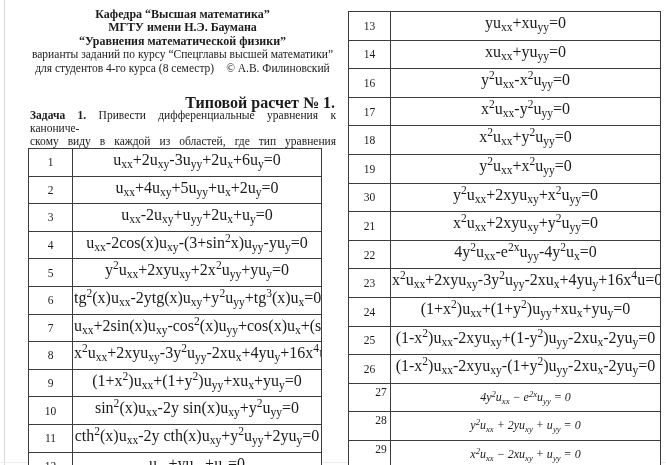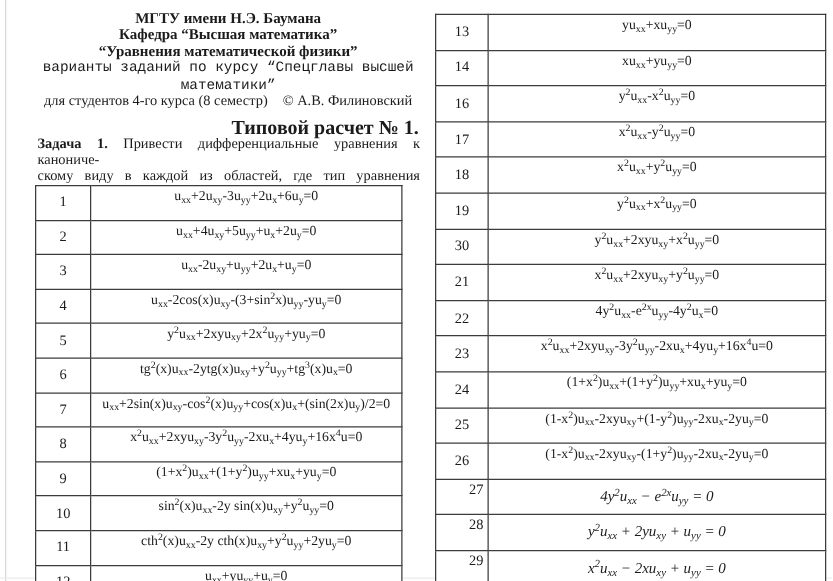--- a/index.html
+++ b/index.html
@@ -6,35 +6,35 @@
   .page{
     position:relative;width:666px;height:465px;background:#ffffff;
     font-family:"Liberation Serif", serif;color:#1b1b1b;overflow:hidden;
   }
   .scan-edge{position:absolute;left:4px;top:0;width:1px;height:465px;background:#d8d8d8;}
   .scan-edge-bottom{position:absolute;left:0;top:462px;width:666px;height:1px;background:#ececec;}
 
   
   .hdr{position:absolute;left:30px;top:8px;width:305px;text-align:center;line-height:13.4px;}
   .hdr .b{font-weight:bold;font-size:12px;}
-  .hdr .r{font-size:11.5px;font-family:Liberation Mono, monospace;}
+  .hdr .r{font-size:11.5px;}
   .hdr .row5{display:flex;justify-content:center;gap:12px;font-size:11.5px;}
 
   .calc-title{position:absolute;left:30px;top:94px;width:305px;text-align:right;
     font-weight:bold;font-size:16px;}
 
   .task{position:absolute;left:30px;top:109px;width:306px;font-size:11.5px;line-height:13px;}
   .task-line{text-align:justify;}
   .task-line.just{text-align-last:justify;}
 
   
   table.vtab{border-collapse:collapse;table-layout:fixed;position:absolute;background:#fff;}
   table.vtab td{border:1px solid #3c3c3c;overflow:hidden;}
   td.num{text-align:center;vertical-align:middle;font-size:11.5px;}
-  td.formula{text-align:center;vertical-align:top;padding-top:2px;font-size:11px;white-space:nowrap;}
+  td.formula{text-align:center;vertical-align:top;padding-top:2px;font-size:16px;white-space:nowrap;}
   sub,sup{font-size:0.72em;line-height:0;}
   sub{vertical-align:-0.3em;}
   sup{vertical-align:0.5em;}
 
   #left-table{left:28px;top:148px;width:294px;}
   #left-table td{height:23.6px;}
   #left-table td.num{width:41px;}
 
   #right-table{left:348px;top:11px;width:313px;}
   #right-table td{height:24.6px;text-align:center;}
@@ -47,22 +47,22 @@
   tr.italic-row td.num{vertical-align:top;padding-top:2px;padding-left:24px;}
 </style>
 </head>
 <body>
 
 <div class="page">
   <div class="scan-edge"></div>
   <div class="scan-edge-bottom"></div>
 
   <div class="hdr">
+    <div class="b">Кафедра “Высшая математика”</div>
     <div class="b">МГТУ имени Н.Э. Баумана</div>
-    <div class="b">Кафедра “Высшая математика”</div>
     <div class="b">“Уравнения математической физики”</div>
     <div class="r">варианты заданий по курсу “Спецглавы высшей математики”</div>
     <div class="row5">
       <span>для студентов 4-го курса (8 семестр)</span>
       <span>© А.В. Филиновский</span>
     </div>
   </div>
 
   <div class="calc-title">Типовой расчет № 1.</div>
 

